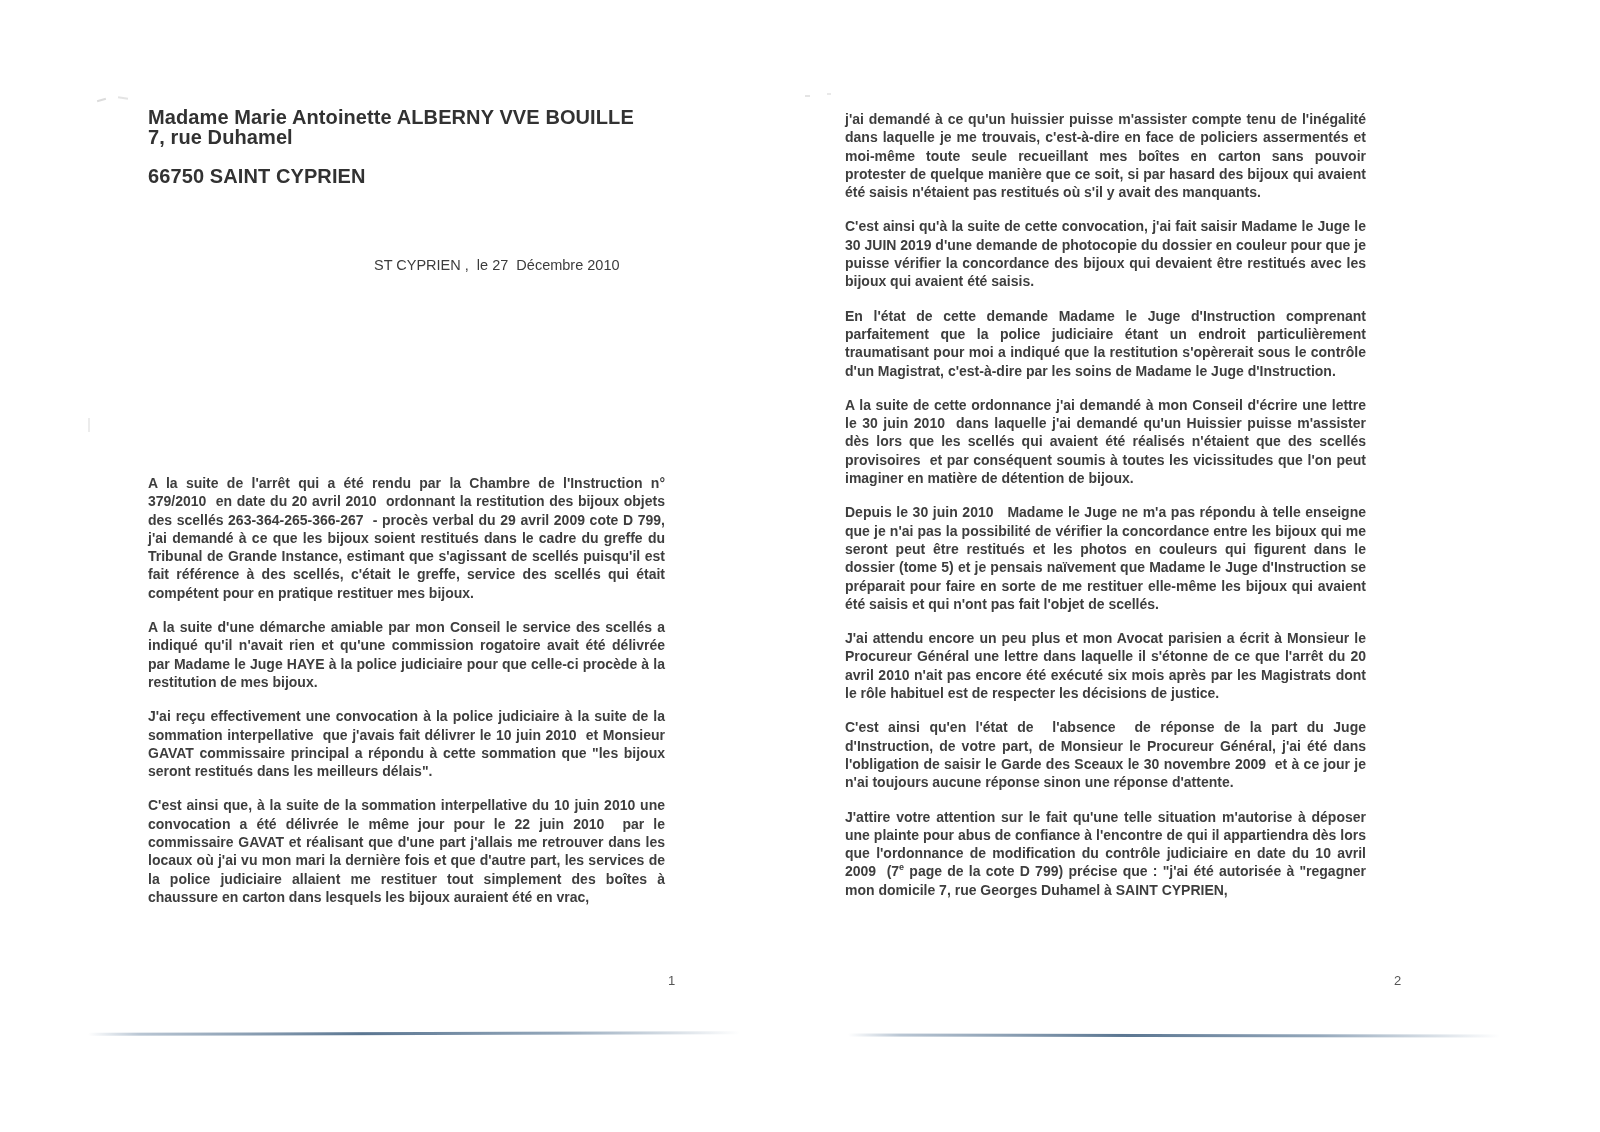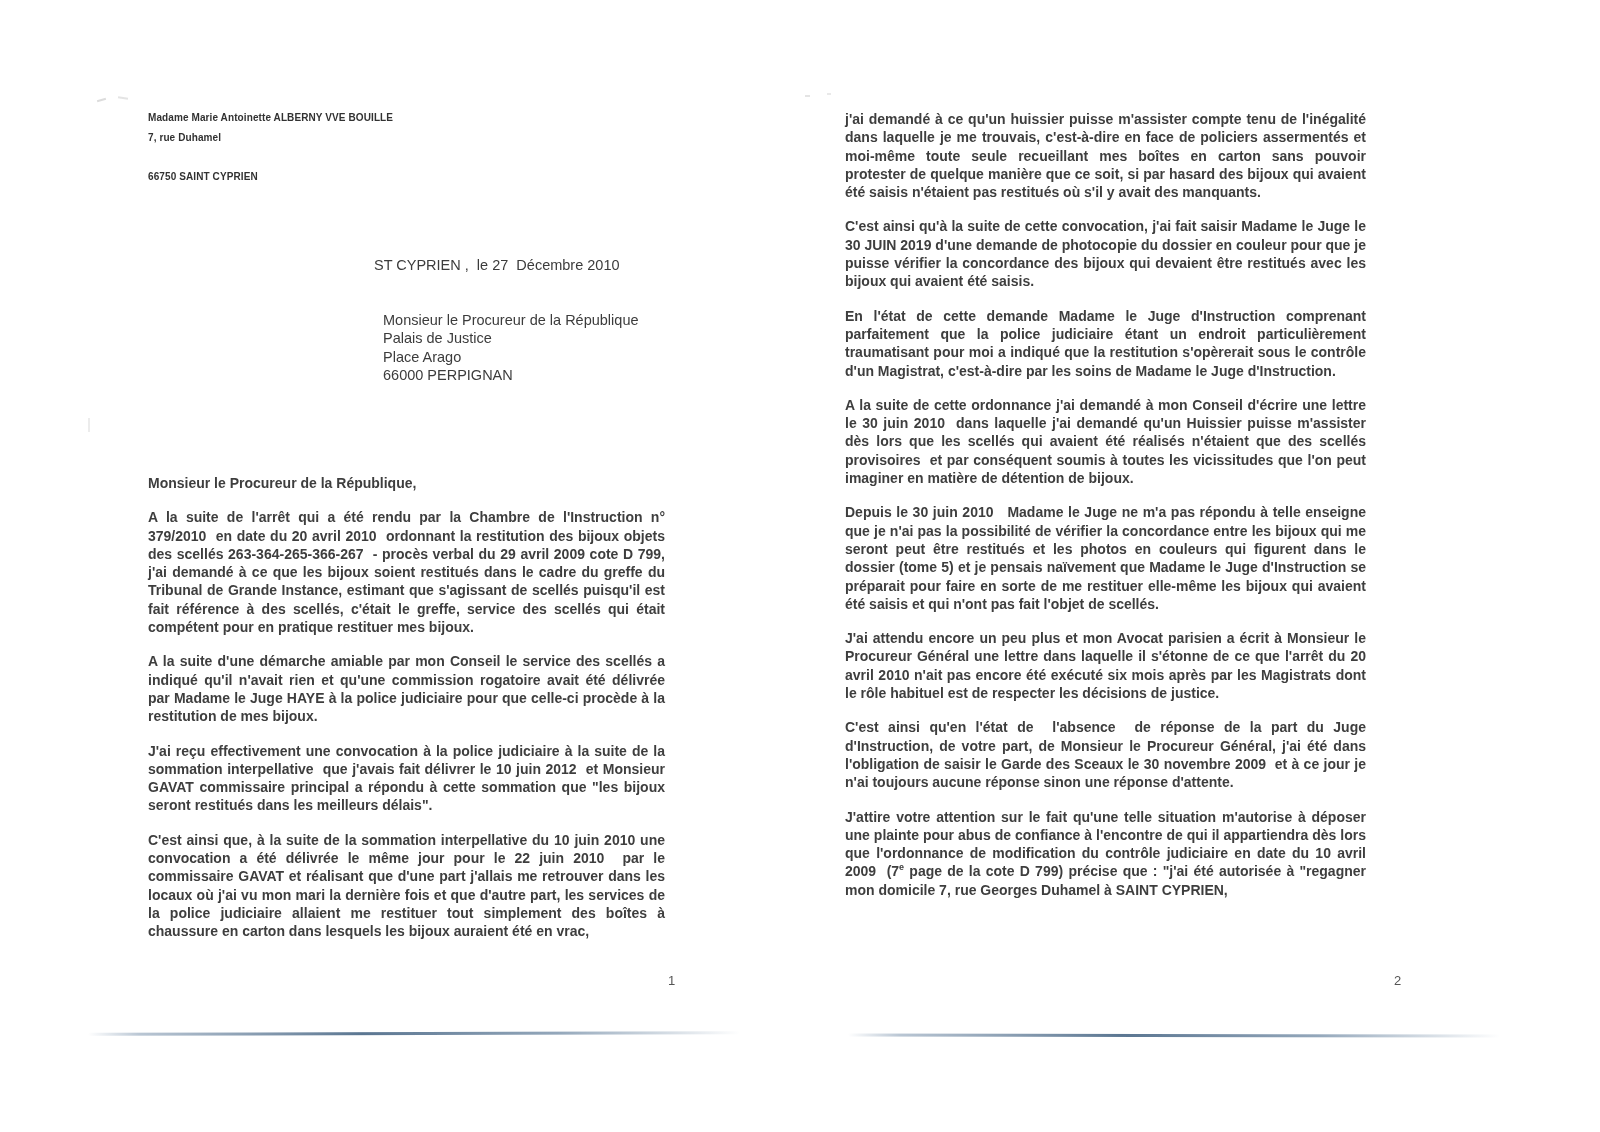--- a/index.html
+++ b/index.html
@@ -12,21 +12,21 @@
     overflow:hidden;
   }
   .page{position:absolute;top:0;width:800px;height:1132px;background:#ffffff;}
   #p1{left:0;}
   #p2{left:800px;}
   .abs{position:absolute;}
 
   
   .sender{
     left:148px;top:108px;
-    font-size:10px;font-weight:700;color:#323232;
+    font-size:20px;font-weight:700;color:#323232;
     line-height:19.5px;white-space:pre-wrap;
     letter-spacing:.1px;
   }
   .dateline{left:374px;top:257px;font-size:14.5px;color:#3c3c3c;white-space:pre-wrap;}
   .recipient{left:383px;top:311px;font-size:14.5px;color:#3c3c3c;line-height:18.4px;white-space:pre-wrap;}
 
   
   .flow{font-size:14px;line-height:18.3px;color:#3e3e3e;text-align:justify;font-weight:bold;}
   .flow p{margin:16px 0 0 0;white-space:pre-wrap;}
   .flow p:first-child{margin-top:0;}
@@ -66,30 +66,25 @@
 <section class="page" id="p1">
   <div class="abs artifact m1"></div>
   <div class="abs artifact m2"></div>
   <div class="abs artifact m3"></div>
 
   <div class="abs sender">Madame Marie Antoinette ALBERNY VVE BOUILLE
 7, rue Duhamel
 
 66750 SAINT CYPRIEN</div>
   <div class="abs dateline">ST CYPRIEN ,  le 27  Décembre 2010</div>
-  <div class="abs recipient">Monsieur le Procureur de la République
-Palais de Justice
-Place Arago
-66000 PERPIGNAN</div>
 
   <div class="abs flow">
-    <p class="salutation">Monsieur le Procureur de la République,</p>
     <p>A la suite de l'arrêt qui a été rendu par la Chambre de l'Instruction n° 379/2010  en date du 20 avril 2010  ordonnant la restitution des bijoux objets des scellés 263-364-265-366-267  - procès verbal du 29 avril 2009 cote D 799, j'ai demandé à ce que les bijoux soient restitués dans le cadre du greffe du Tribunal de Grande Instance, estimant que s'agissant de scellés puisqu'il est fait référence à des scellés, c'était le greffe, service des scellés qui était compétent pour en pratique restituer mes bijoux.</p>
     <p>A la suite d'une démarche amiable par mon Conseil le service des scellés a indiqué qu'il n'avait rien et qu'une commission rogatoire avait été délivrée par Madame le Juge HAYE à la police judiciaire pour que celle-ci procède à la restitution de mes bijoux.</p>
-    <p>J'ai reçu effectivement une convocation à la police judiciaire à la suite de la sommation interpellative  que j'avais fait délivrer le 10 juin 2012  et Monsieur GAVAT commissaire principal a répondu à cette sommation que "les bijoux seront restitués dans les meilleurs délais".</p>
+    <p>J'ai reçu effectivement une convocation à la police judiciaire à la suite de la sommation interpellative  que j'avais fait délivrer le 10 juin 2010  et Monsieur GAVAT commissaire principal a répondu à cette sommation que "les bijoux seront restitués dans les meilleurs délais".</p>
     <p>C'est ainsi que, à la suite de la sommation interpellative du 10 juin 2010 une convocation a été délivrée le même jour pour le 22 juin 2010  par le commissaire GAVAT et réalisant que d'une part j'allais me retrouver dans les locaux où j'ai vu mon mari la dernière fois et que d'autre part, les services de la police judiciaire allaient me restituer tout simplement des boîtes à chaussure en carton dans lesquels les bijoux auraient été en vrac,</p>
   </div>
 
   <div class="abs pagenum">1</div>
   <div class="abs bottom-edge"></div>
 </section>
 
 <section class="page" id="p2">
   <div class="abs artifact m1"></div>
   <div class="abs artifact m2"></div>

